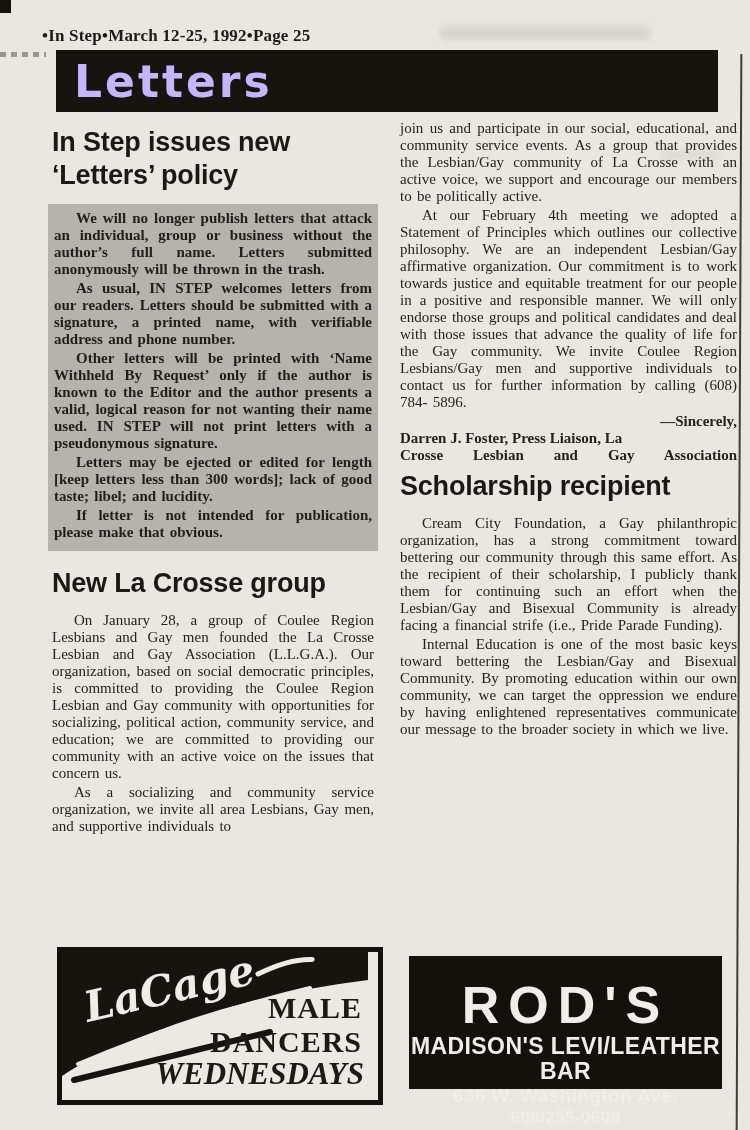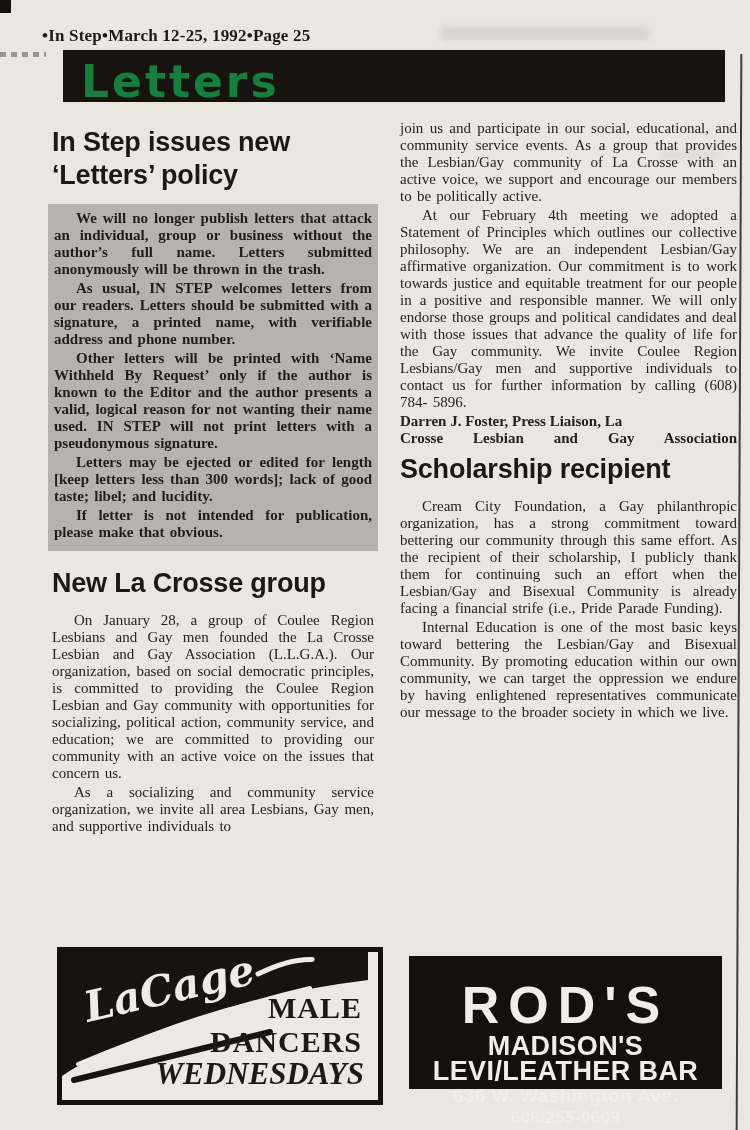--- a/index.html
+++ b/index.html
@@ -18,22 +18,22 @@
   .edge-dashes{position:absolute;left:0;top:52px;width:46px;height:5px;
     background:repeating-linear-gradient(90deg,#9a968f 0 6px,transparent 6px 11px);}
   .bleed{position:absolute;background:#c9c5bd;filter:blur(3px);opacity:.55;border-radius:3px;}
   .bleed.b1{left:440px;top:26px;width:210px;height:14px;}
   .bleed.b2{left:660px;top:150px;width:60px;height:10px;opacity:.3;}
   .masthead{
     position:absolute;left:42px;top:26px;
     font-size:17px;font-weight:bold;letter-spacing:.2px;color:#1d1b17;
   }
   .banner{
-    position:absolute;left:63px;top:50px;width:662px;height:52px;
-    background:#17140f;color:#15803d;
+    position:absolute;left:56px;top:50px;width:662px;height:62px;
+    background:#17140f;color:#c4b5fd;
   }
   .banner span{
     display:block;padding:6px 0 0 18px;
     font-family:"DejaVu Sans", sans-serif;font-weight:bold;
     font-size:44px;letter-spacing:3px;
   }
   .col{position:absolute;}
   .col-left{left:52px;top:126px;width:322px;}
   .col-right{left:400px;top:120px;width:337px;}
   h1{
@@ -65,21 +65,21 @@
   .ad-lacage{
     position:absolute;left:57px;top:947px;width:316px;height:148px;
     border:5px solid #14110d;background:#ece9e3;box-sizing:content-box;
   }
   .ad-rods{
     position:absolute;left:409px;top:956px;width:313px;height:133px;
     background:#14110d;color:#f1eee8;text-align:center;
     font-family:"Liberation Sans", sans-serif;font-weight:bold;
   }
   .rods-name{font-size:52px;line-height:58px;letter-spacing:9px;padding-top:20px;}
-  .rods-tag{font-size:27px;line-height:25px;letter-spacing:.4px;}
+  .rods-tag{font-size:23px;line-height:25px;letter-spacing:.4px;}
   .rods-addr{font-size:19px;line-height:23px;letter-spacing:.4px;}
   .rods-phone{font-size:17px;line-height:21px;letter-spacing:.4px;}
   .edge-line{
     position:absolute;left:738px;top:54px;width:2px;height:1076px;
     background:#403d38;transform:rotate(.25deg);
   }
 </style>
 </head>
 <body>
 
@@ -107,20 +107,21 @@
     </div>
     <h1 class="second">New La Crosse group</h1>
     <p class="body">On January 28, a group of Coulee Region Lesbians and Gay men founded the La Crosse Lesbian and Gay Association (L.L.G.A.). Our organization, based on social democratic principles, is committed to providing the Coulee Region Lesbian and Gay community with opportunities for socializing, political action, community service, and education; we are committed to providing our community with an active voice on the issues that concern us.</p>
     <p class="body">As a socializing and community service organization, we invite all area Lesbians, Gay men, and supportive individuals to</p>
   </div>
 
   <div class="col col-right">
     <p class="body noindent">join us and participate in our social, educational, and community service events. As a group that provides the Lesbian/Gay community of La Crosse with an active voice, we support and encourage our members to be politically active.</p>
     <p class="body">At our February 4th meeting we adopted a Statement of Principles which outlines our collective philosophy. We are an independent Lesbian/Gay affirmative organization. Our commitment is to work towards justice and equitable treatment for our people in a positive and responsible manner. We will only endorse those groups and political candidates and deal with those issues that advance the quality of life for the Gay community. We invite Coulee Region Lesbians/Gay men and supportive individuals to contact us for further information by calling (608) 784- 5896.</p>
     <div class="sig">
+      <div class="s1">—Sincerely,</div>
       <div class="s2">Darren J. Foster, Press Liaison, La</div>
       <div class="s3">Crosse Lesbian and Gay Association</div>
     </div>
     <h1>Scholarship recipient</h1>
     <p class="body">Cream City Foundation, a Gay philanthropic organization, has a strong commitment toward bettering our community through this same effort. As the recipient of their scholarship, I publicly thank them for continuing such an effort when the Lesbian/Gay and Bisexual Community is already facing a financial strife (i.e., Pride Parade Funding).</p>
     <p class="body">Internal Education is one of the most basic keys toward bettering the Lesbian/Gay and Bisexual Community. By promoting education within our own community, we can target the oppression we endure by having enlightened representatives communicate our message to the broader society in which we live.</p>
   </div>
 
   <div class="ad-lacage">
     <svg width="306" height="138" viewBox="0 0 306 138">

